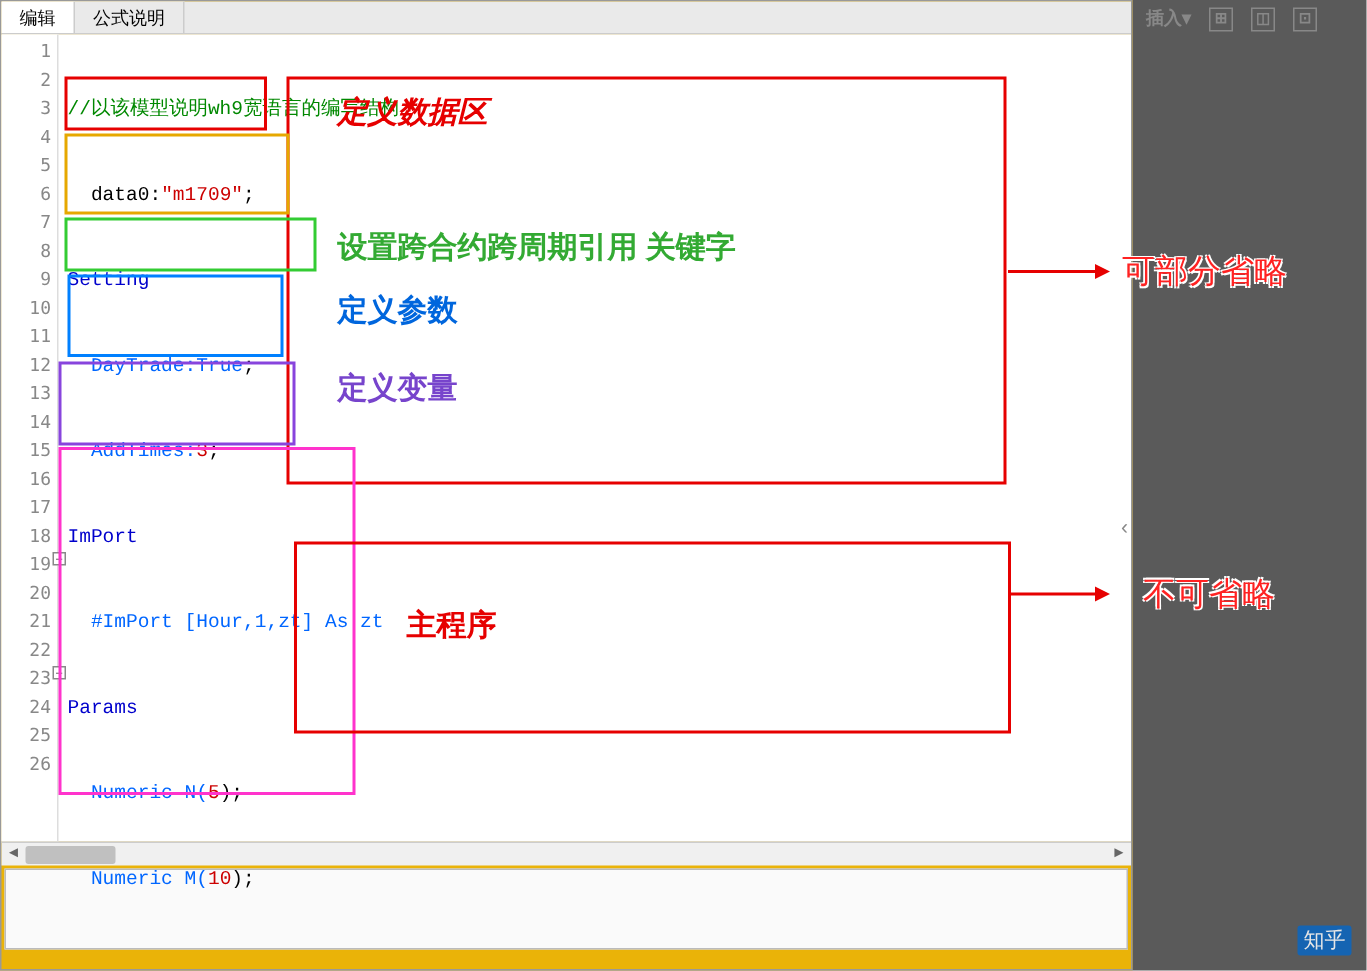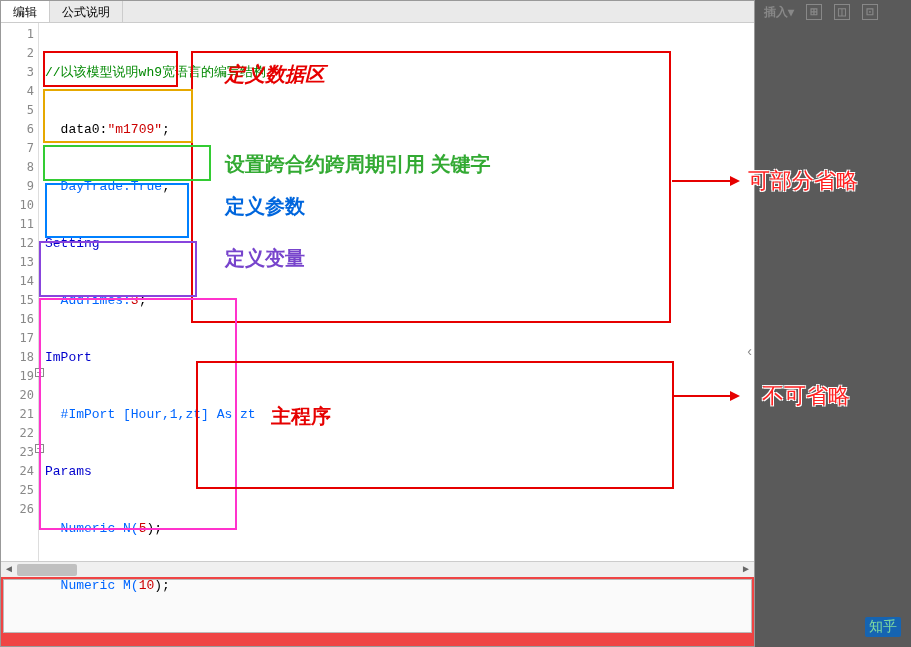--- a/index.html
+++ b/index.html
@@ -11,21 +11,21 @@
       height: 647px;
       position: relative;
       overflow: hidden;
     }
     .editor-window {
       position: absolute;
       left: 0;
       top: 0;
       width: 755px;
       height: 647px;
-      background: #ef4444;
+      background: #eab308;
       border: 1px solid #999;
     }
     .tabs {
       height: 22px;
       background: #eaeaea;
       border-bottom: 1px solid #ccc;
       display: flex;
     }
     .tab {
       padding: 3px 12px;
@@ -212,21 +212,21 @@
       bottom: 10px;
       color: #fff;
       font-size: 18px;
       opacity: 0.85;
       display: flex;
       align-items: center;
       gap: 6px;
     }
     .zhihu-icon {
       background: #0a66c2;
-      color: #86efac;
+      color: #ffffff;
       padding: 1px 4px;
       font-size: 14px;
       border-radius: 2px;
     }
   </style>
 </head>
 <body>
 
 <div class="editor-window">
   <div class="tabs">
@@ -262,22 +262,22 @@
       <div class="line-num">24</div>
       <div class="line-num">25</div>
       <div class="line-num">26</div>
       <div class="fold-marker" style="top:345px">−</div>
       <div class="fold-marker" style="top:421px">−</div>
     </div>
 
     <div class="code-content">
       <div class="code-line"><span class="c-comment">//以该模型说明wh9宽语言的编写结构</span></div>
       <div class="code-line"><span>  data0:</span><span class="c-string">"m1709"</span><span>;</span></div>
+      <div class="code-line"><span class="c-keyword">Setting</span></div>
       <div class="code-line"><span class="c-blue">  DayTrade:</span><span class="c-blue">True</span><span>;</span></div>
-      <div class="code-line"><span class="c-keyword">Setting</span></div>
       <div class="code-line"><span class="c-blue">  AddTimes:</span><span class="c-num">3</span><span>;</span></div>
       <div class="code-line"><span class="c-keyword">ImPort</span></div>
       <div class="code-line"><span class="c-blue">  #ImPort [Hour,1,zt] As </span><span class="c-blue">zt</span></div>
       <div class="code-line"><span class="c-keyword">Params</span></div>
       <div class="code-line"><span class="c-blue">  Numeric N(</span><span class="c-num">5</span><span>);</span></div>
       <div class="code-line"><span class="c-blue">  Numeric M(</span><span class="c-num">10</span><span>);</span></div>
       
       
       
       

